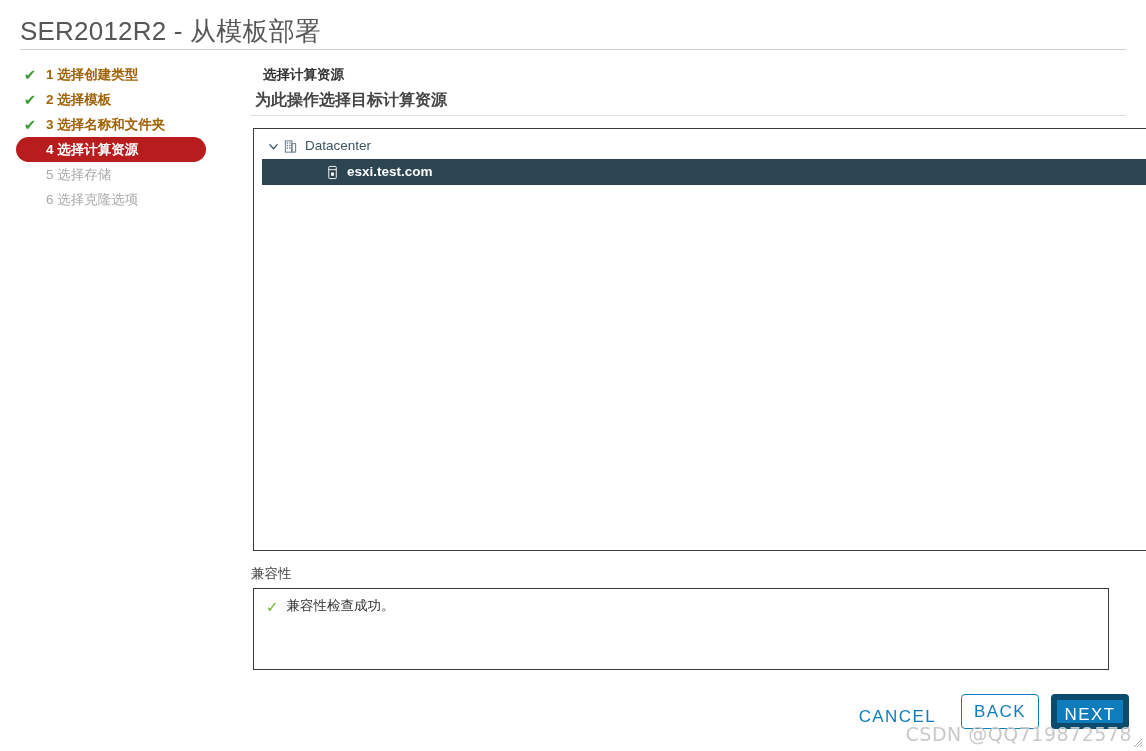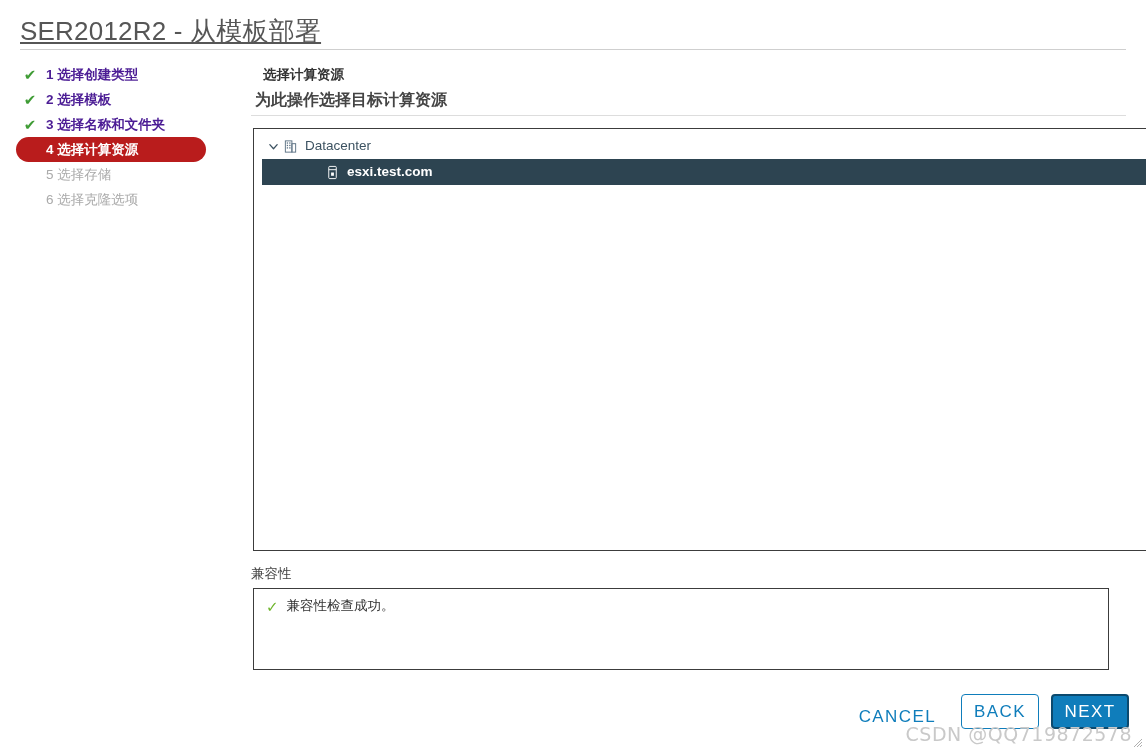--- a/index.html
+++ b/index.html
@@ -20,21 +20,20 @@
   
   .wizard-title {
     position: absolute;
     left: 20px;
     top: 14px;
     font-size: 26px;
     font-weight: 400;
     color: #565656;
     letter-spacing: 0.2px;
     white-space: nowrap;
-    text-decoration: underline;
   }
   .title-rule {
     position: absolute;
     left: 20px;
     top: 49px;
     width: 1106px;
     height: 1px;
     background: #cfcfcf;
   }
 
@@ -60,21 +59,21 @@
     left: 6px;
     top: 0;
     width: 16px;
     height: 25px;
     line-height: 25px;
     color: #3f9c35;
     font-size: 15px;
     font-weight: bold;
     text-align: center;
   }
-  .step.done .step-label { color: #4c1d95; font-weight: bold; text-align: right; }
+  .step.done .step-label { color: #a16207; font-weight: bold; text-align: right; }
   .step.current {
     background: #b91c1c;
     color: #ffffff;
     font-weight: bold;
     width: 190px;
   }
   .step.current .step-label { color: #ffffff; font-weight: bold; }
   .step.todo .step-label { color: #aaaaaa; font-weight: normal; }
   .step-label { font-size: 13.5px; }
 
@@ -224,21 +223,21 @@
     margin-left: 6px;
   }
   .btn-next {
     right: 17px;
     top: 0;
     width: 78px;
     height: 35px;
     line-height: 27px;
     color: #ffffff;
     background: #0f7dbb;
-    border: 2px solid #0c4a6e;
+    border: 6px solid #0c4a6e;
     border-radius: 4px;
   }
 
   
   .watermark {
     position: absolute;
     right: 14px;
     bottom: 6px;
     font-size: 19px;
     color: #c9c9c9;

